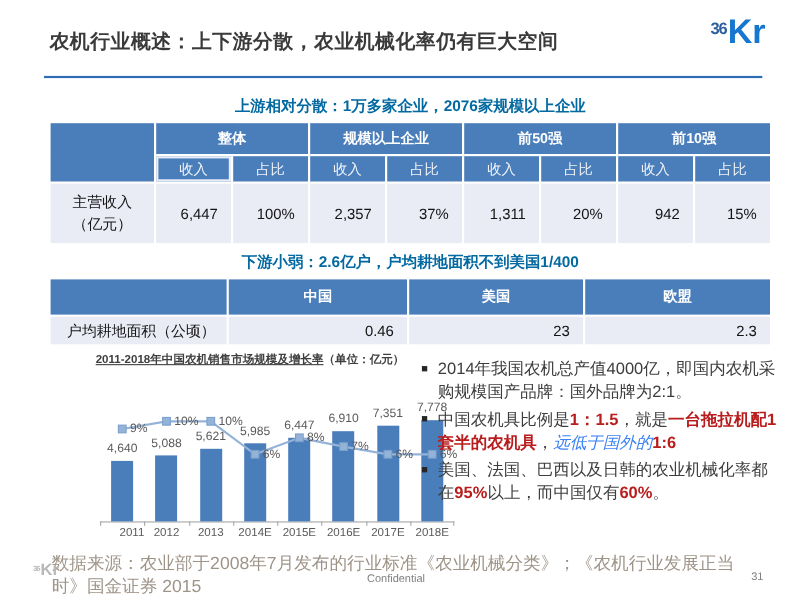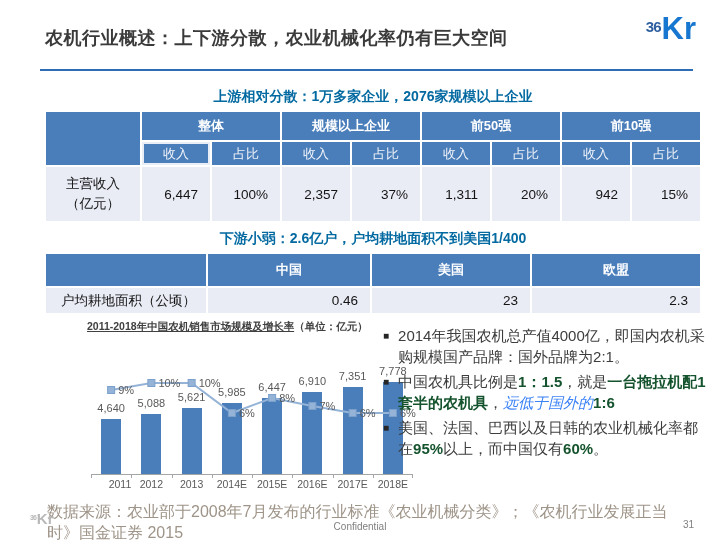--- a/index.html
+++ b/index.html
@@ -43,21 +43,21 @@
   .tick{position:absolute;width:1px;height:4px;background:#a6a6a6;top:130px;}
   .cats{position:absolute;left:12px;top:158px;width:322px;height:14px;}
   .cat{position:absolute;text-align:center;font-size:10.5px;color:#595959;}
   .linesvg{position:absolute;left:0;top:0;overflow:visible;}
 
   
   .bullets{position:absolute;left:383px;top:325px;width:328px;list-style:none;margin:0;padding:0;}
   .bullets li{display:flex;gap:9px;margin-bottom:4px;}
   .sq{font-size:10px;line-height:21px;color:#262626;flex:0 0 auto;}
   .btxt{font-size:15px;line-height:1.4;color:#3d3d3d;}
-  .btxt .b{font-weight:bold;color:#14532d;}
+  .btxt .b{font-weight:bold;color:#b91c1c;}
   .btxt .gray{color:#3b82f6;font-style:italic;}
 
   
   .source{position:absolute;left:47px;top:502px;font-size:16px;color:#9e9488;width:640px;}
   .logo-bottom{position:absolute;left:30px;top:513px;display:flex;align-items:flex-start;}
   .logo-bottom .logo-sup{font-size:7px;color:#b8b8b8;margin-top:1px;}
   .logo-bottom .logo-main{font-size:15px;color:#b8b8b8;}
   .confidential{position:absolute;left:0;top:521px;width:100%;text-align:center;font-size:10px;color:#7f7f7f;}
   .pagenum{position:absolute;right:26px;top:519px;font-size:10px;color:#7f7f7f;}
 </style>

